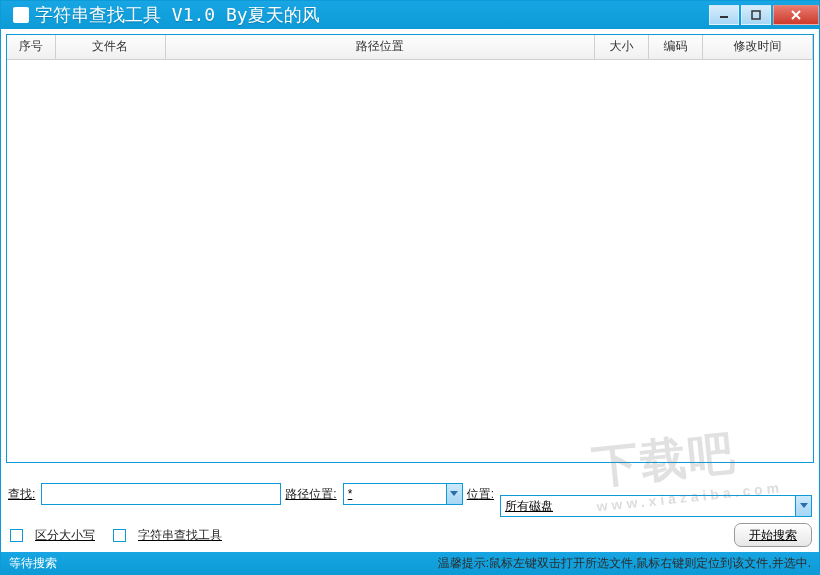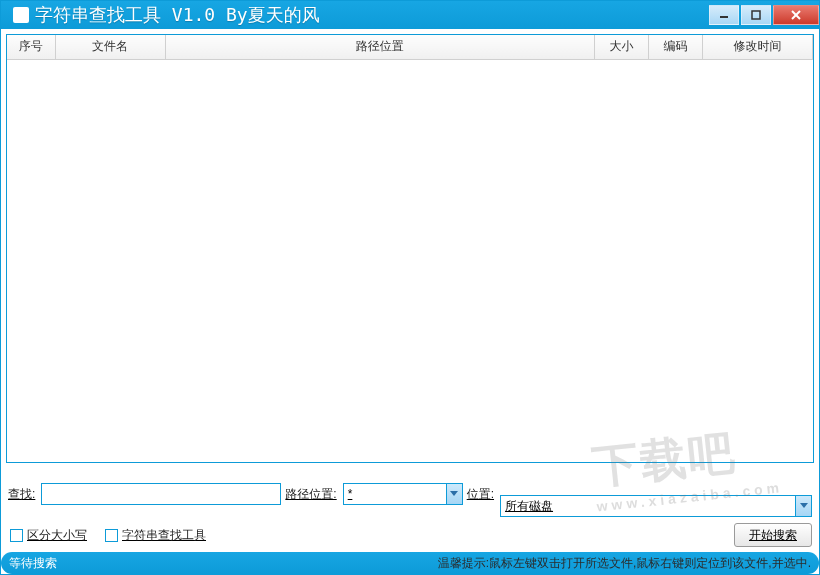--- a/index.html
+++ b/index.html
@@ -27,25 +27,25 @@
 input.txt, .combo { height: 22px; border: 1px solid #0d9bd8; background: #fff; padding: 0 4px; font-size: 12px; }
 .combo { display: flex; align-items: center; position: relative; padding-right: 18px; }
 .combo .arrow { position: absolute; right: 0; top: 0; bottom: 0; width: 16px; background: linear-gradient(#cde9fb,#a6d6f5); border-left: 1px solid #0d9bd8; display: flex; align-items: center; justify-content: center; }
 .combo .arrow svg { display:block; }
 .search-input { flex: 0 0 240px; }
 .type-combo { width: 120px; }
 .loc-combo { flex: 1; margin-top: 24px; }
 .btn { height: 24px; padding: 0 14px; background: linear-gradient(#fefefe,#e7e7e7); border: 1px solid #9a9a9a; border-radius: 3px; cursor: pointer; font-size: 12px; }
 
 .row2 { display: flex; align-items: center; gap: 18px; margin-top: 6px; padding-left: 2px; }
-.chk { display: flex; align-items: center; gap: 4px; color: #222; }
+.chk { display: flex; align-items: center; gap: 12px; color: #222; }
 .chk .box { width: 13px; height: 13px; border: 1px solid #0d9bd8; background: #fff; display:inline-block; }
-.row2 .btn-right { margin-left: auto; }
+.row2 .btn-right { margin-left: auto; border-radius: 7px; }
 
-.statusbar { height: 22px; background: linear-gradient(#17a6e3,#0d9bd8); color: #fff; display: flex; align-items: center; padding: 0 8px; gap: 40px; font-size: 12px; border-radius: 11px; }
+.statusbar { height: 22px; background: linear-gradient(#17a6e3,#0d9bd8); color: #fff; display: flex; align-items: center; padding: 0 8px; gap: 40px; font-size: 12px; }
 .tip { flex: 1; text-align: right; color: #2b2b2b; }
 
 .watermark { position: absolute; right: 40px; bottom: 70px; font-size: 46px; color: rgba(120,120,120,0.22); font-weight: bold; transform: rotate(-6deg); pointer-events: none; letter-spacing: 2px; font-family: SimHei, sans-serif; }
 .watermark .sub { display:block; font-size: 14px; letter-spacing: 4px; text-align:center; color: rgba(120,120,120,0.25); }
 .outer { position: relative; width: 820px; height: 575px; }
 </style>
 </head>
 <body>
 
 <div class="outer">

